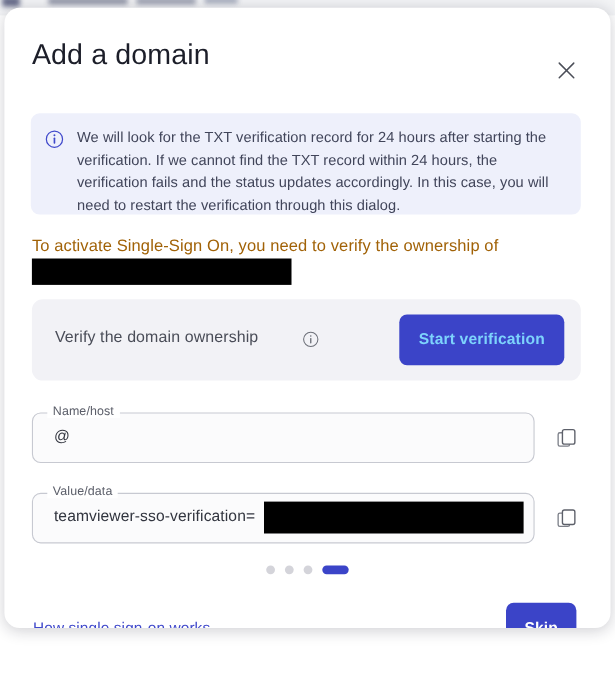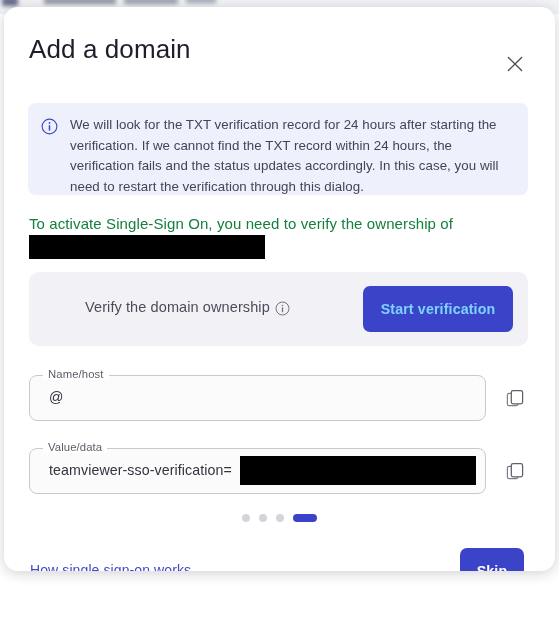--- a/index.html
+++ b/index.html
@@ -110,21 +110,21 @@
   }
 
   
   .activate-text {
     position: absolute;
     left: 25px;
     top: 206px;
     width: 500px;
     font-size: 15px;
     line-height: 22px;
-    color: #15803d;
+    color: #a16207;
     letter-spacing: .1px;
   }
   .redaction {
     display: inline-block;
     background: #000000;
     vertical-align: middle;
   }
   .redaction.domain-bar {
     position: absolute;
     left: 0px;
@@ -145,21 +145,20 @@
     box-sizing: border-box;
   }
   .verify-label {
     position: absolute;
     left: 21px;
     top: 27px;
     font-size: 14.5px;
     color: #4a4d58;
     letter-spacing: .1px;
     white-space: nowrap;
-    margin-left: 35px;
   }
   .verify-info-icon {
     position: absolute;
     left: 246px;
     top: 29px;
     width: 15px;
     height: 15px;
   }
   .start-verification-button {
     position: absolute;

